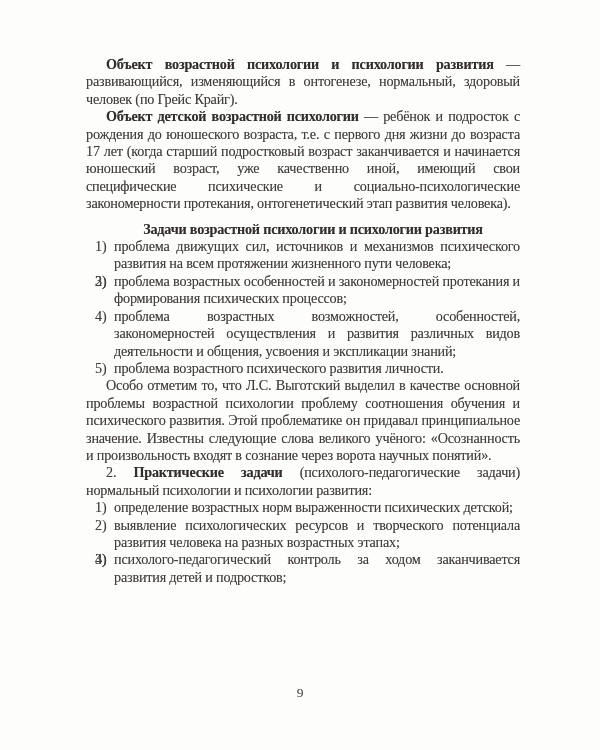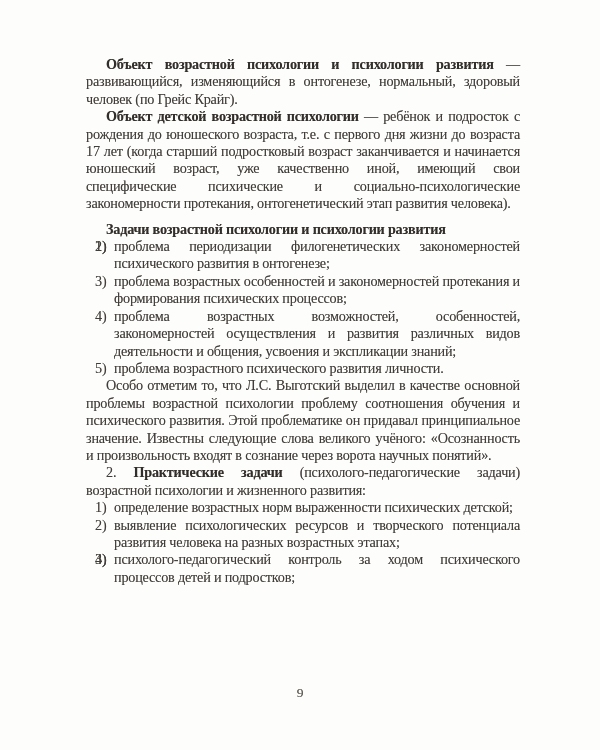--- a/index.html
+++ b/index.html
@@ -23,21 +23,21 @@
   .para {
     text-align:justify;
     text-indent:20px;
   }
   .para b, .heading {
     font-weight:bold;
     color:#322e2b;
   }
   .heading {
     text-indent:20px;
-    text-align:left;
+    text-align:center;
     margin-top:8px;
   }
   .list { width:100%; }
   .li {
     position:relative;
     padding-left:28px;
     text-align:justify;
   }
   .li .num {
     position:absolute;
@@ -61,56 +61,56 @@
   <p class="para"><b>Объект возрастной психологии и психологии развития</b><span> — развивающийся, изменяющийся в онтогенезе, нормальный, здоровый человек (по Грейс Крайг).</span></p>
 
   <p class="para"><b>Объект детской возрастной психологии</b><span> — ребёнок и подросток с рождения до юношеского возраста, т.е. с первого дня жизни до возраста 17 лет (когда старший подростковый возраст заканчивается и начинается юношеский возраст, уже качественно иной, имеющий свои специфические психические и социально-психологические закономерности протекания, онтогенетический этап развития человека).</span></p>
 
   <p class="heading">Задачи возрастной психологии и психологии развития</p>
 
 
   <div class="list">
     <div class="li">
       <span class="num">1)</span>
+      <span>проблема движущих сил, источников и механизмов психического развития на всем протяжении жизненного пути человека;</span>
     </div>
     <div class="li">
       <span class="num">2)</span>
-      <span>проблема периодизации филогенетических закономерностей психического развития в онтогенезе;</span>
     </div>
     <div class="li">
       <span class="num">3)</span>
       <span>проблема возрастных особенностей и закономерностей протекания и формирования психических процессов;</span>
     </div>
     <div class="li">
       <span class="num">4)</span>
       <span>проблема возрастных возможностей, особенностей, закономерностей осуществления и развития различных видов деятельности и общения, усвоения и экспликации знаний;</span>
     </div>
     <div class="li">
       <span class="num">5)</span>
       <span>проблема возрастного психического развития личности.</span>
     </div>
   </div>
 
   <p class="para">Особо отметим то, что Л.С. Выготский выделил в качестве основной проблемы возрастной психологии проблему соотношения обучения и психического развития. Этой проблематике он придавал принципиальное значение. Известны следующие слова великого учёного: «Осознанность и произвольность входят в сознание через ворота научных понятий».</p>
 
-  <p class="para"><span>2. </span><b>Практические задачи</b><span> (психолого-педагогические задачи) возрастной психологии и жизненного развития:</span></p>
+  <p class="para"><span>2. </span><b>Практические задачи</b><span> (психолого-педагогические задачи) нормальный психологии и психологии развития:</span></p>
 
   <div class="list">
     <div class="li">
       <span class="num">1)</span>
       <span>определение возрастных норм выраженности психических детской;</span>
     </div>
     <div class="li">
       <span class="num">2)</span>
       <span>выявление психологических ресурсов и творческого потенциала развития человека на разных возрастных этапах;</span>
     </div>
     <div class="li">
       <span class="num">3)</span>
     </div>
     <div class="li">
       <span class="num">4)</span>
-      <span>психолого-педагогический контроль за ходом психического процессов детей и подростков;</span>
+      <span>психолого-педагогический контроль за ходом заканчивается развития детей и подростков;</span>
     </div>
   </div>
 
   <div class="page-number">9</div>
 
 </div>
 
 </body></html>

